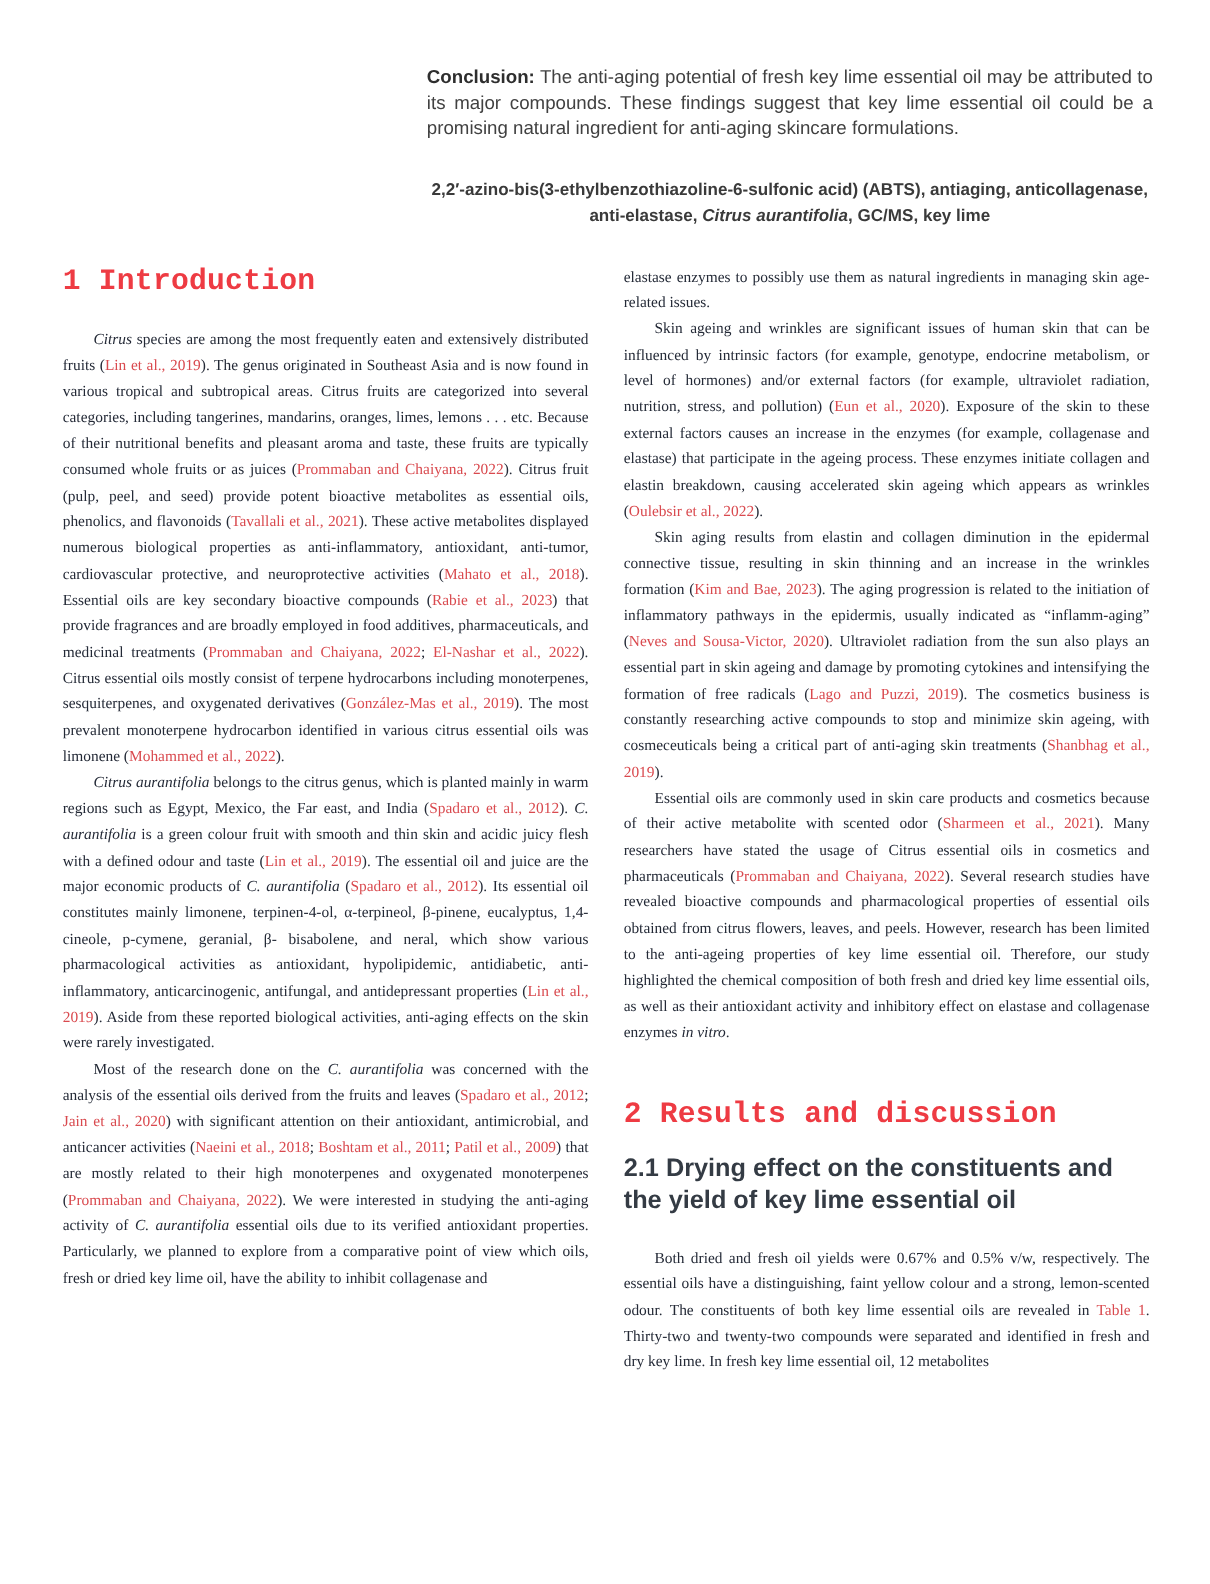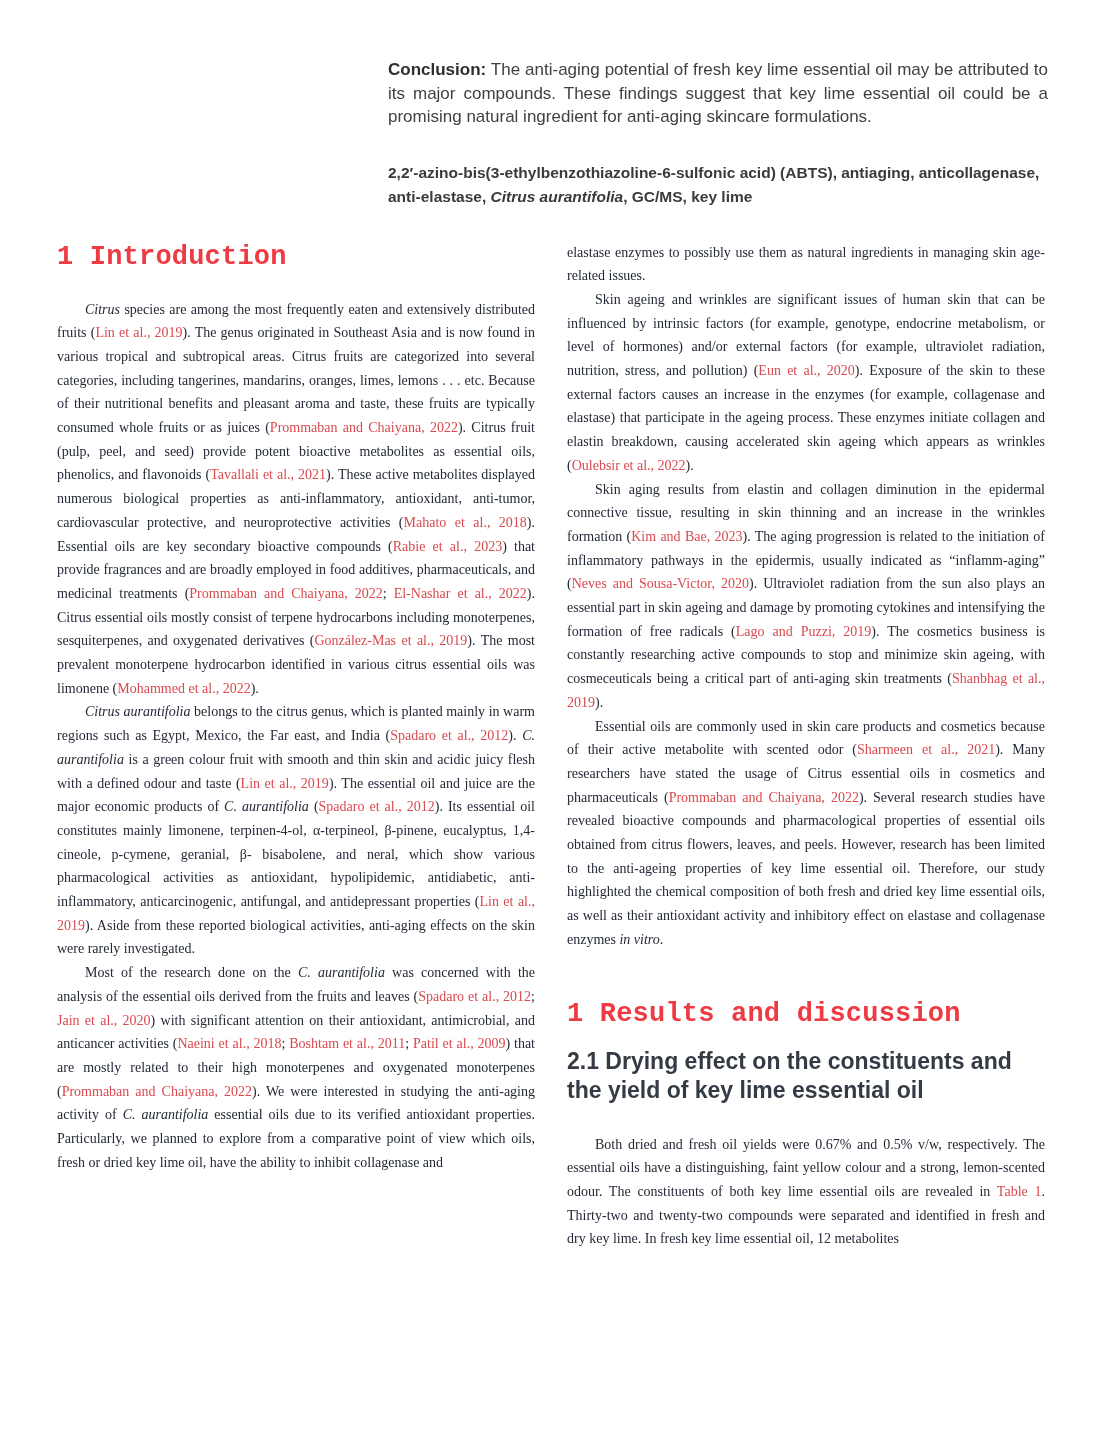--- a/index.html
+++ b/index.html
@@ -33,21 +33,21 @@
     letter-spacing: 0.7px;
     color: var(--kw-label, #a3a3a3);
     margin-bottom: 12px;
   }
   .kw-text {
     font-family: "Liberation Sans", sans-serif;
     font-size: 15.5px;
     font-weight: 700;
     line-height: 24px;
     color: #3a3a3a;
-    text-align: left;
+    text-align: center;
   }
   
   .columns {
     display: flex;
     gap: 32px;
     margin: 32px 0 0 57px;
   }
   .col { width: 478px; }
   h1.section-h {
     font-family: Liberation Mono, monospace;
@@ -95,19 +95,19 @@
       <p class="bp"><span class="it">Citrus</span><span> species are among the most frequently eaten and extensively distributed fruits (</span><span class="red">Lin et al., 2019</span><span>). The genus originated in Southeast Asia and is now found in various tropical and subtropical areas. Citrus fruits are categorized into several categories, including tangerines, mandarins, oranges, limes, lemons . . . etc. Because of their nutritional benefits and pleasant aroma and taste, these fruits are typically consumed whole fruits or as juices (</span><span class="red">Prommaban and Chaiyana, 2022</span><span>). Citrus fruit (pulp, peel, and seed) provide potent bioactive metabolites as essential oils, phenolics, and flavonoids (</span><span class="red">Tavallali et al., 2021</span><span>). These active metabolites displayed numerous biological properties as anti-inflammatory, antioxidant, anti-tumor, cardiovascular protective, and neuroprotective activities (</span><span class="red">Mahato et al., 2018</span><span>). Essential oils are key secondary bioactive compounds (</span><span class="red">Rabie et al., 2023</span><span>) that provide fragrances and are broadly employed in food additives, pharmaceuticals, and medicinal treatments (</span><span class="red">Prommaban and Chaiyana, 2022</span><span>; </span><span class="red">El-Nashar et al., 2022</span><span>). Citrus essential oils mostly consist of terpene hydrocarbons including monoterpenes, sesquiterpenes, and oxygenated derivatives (</span><span class="red">González-Mas et al., 2019</span><span>). The most prevalent monoterpene hydrocarbon identified in various citrus essential oils was limonene (</span><span class="red">Mohammed et al., 2022</span><span>).</span></p>
       <p class="bp"><span class="it">Citrus aurantifolia</span><span> belongs to the citrus genus, which is planted mainly in warm regions such as Egypt, Mexico, the Far east, and India (</span><span class="red">Spadaro et al., 2012</span><span>). </span><span class="it">C. aurantifolia</span><span> is a green colour fruit with smooth and thin skin and acidic juicy flesh with a defined odour and taste (</span><span class="red">Lin et al., 2019</span><span>). The essential oil and juice are the major economic products of </span><span class="it">C. aurantifolia</span><span> (</span><span class="red">Spadaro et al., 2012</span><span>). Its essential oil constitutes mainly limonene, terpinen-4-ol, α-terpineol, β-pinene, eucalyptus, 1,4-cineole, p-cymene, geranial, β- bisabolene, and neral, which show various pharmacological activities as antioxidant, hypolipidemic, antidiabetic, anti-inflammatory, anticarcinogenic, antifungal, and antidepressant properties (</span><span class="red">Lin et al., 2019</span><span>). Aside from these reported biological activities, anti-aging effects on the skin were rarely investigated.</span></p>
       <p class="bp"><span>Most of the research done on the </span><span class="it">C. aurantifolia</span><span> was concerned with the analysis of the essential oils derived from the fruits and leaves (</span><span class="red">Spadaro et al., 2012</span><span>; </span><span class="red">Jain et al., 2020</span><span>) with significant attention on their antioxidant, antimicrobial, and anticancer activities (</span><span class="red">Naeini et al., 2018</span><span>; </span><span class="red">Boshtam et al., 2011</span><span>; </span><span class="red">Patil et al., 2009</span><span>) that are mostly related to their high monoterpenes and oxygenated monoterpenes (</span><span class="red">Prommaban and Chaiyana, 2022</span><span>). We were interested in studying the anti-aging activity of </span><span class="it">C. aurantifolia</span><span> essential oils due to its verified antioxidant properties. Particularly, we planned to explore from a comparative point of view which oils, fresh or dried key lime oil, have the ability to inhibit collagenase and</span></p>
     </div>
 
     <div class="col">
       <p class="bp noind"><span>elastase enzymes to possibly use them as natural ingredients in managing skin age-related issues.</span></p>
       <p class="bp"><span>Skin ageing and wrinkles are significant issues of human skin that can be influenced by intrinsic factors (for example, genotype, endocrine metabolism, or level of hormones) and/or external factors (for example, ultraviolet radiation, nutrition, stress, and pollution) (</span><span class="red">Eun et al., 2020</span><span>). Exposure of the skin to these external factors causes an increase in the enzymes (for example, collagenase and elastase) that participate in the ageing process. These enzymes initiate collagen and elastin breakdown, causing accelerated skin ageing which appears as wrinkles (</span><span class="red">Oulebsir et al., 2022</span><span>).</span></p>
       <p class="bp"><span>Skin aging results from elastin and collagen diminution in the epidermal connective tissue, resulting in skin thinning and an increase in the wrinkles formation (</span><span class="red">Kim and Bae, 2023</span><span>). The aging progression is related to the initiation of inflammatory pathways in the epidermis, usually indicated as “inflamm-aging” (</span><span class="red">Neves and Sousa-Victor, 2020</span><span>). Ultraviolet radiation from the sun also plays an essential part in skin ageing and damage by promoting cytokines and intensifying the formation of free radicals (</span><span class="red">Lago and Puzzi, 2019</span><span>). The cosmetics business is constantly researching active compounds to stop and minimize skin ageing, with cosmeceuticals being a critical part of anti-aging skin treatments (</span><span class="red">Shanbhag et al., 2019</span><span>).</span></p>
       <p class="bp"><span>Essential oils are commonly used in skin care products and cosmetics because of their active metabolite with scented odor (</span><span class="red">Sharmeen et al., 2021</span><span>). Many researchers have stated the usage of Citrus essential oils in cosmetics and pharmaceuticals (</span><span class="red">Prommaban and Chaiyana, 2022</span><span>). Several research studies have revealed bioactive compounds and pharmacological properties of essential oils obtained from citrus flowers, leaves, and peels. However, research has been limited to the anti-ageing properties of key lime essential oil. Therefore, our study highlighted the chemical composition of both fresh and dried key lime essential oils, as well as their antioxidant activity and inhibitory effect on elastase and collagenase enzymes </span><span class="it">in vitro</span><span>.</span></p>
-      <h1 class="section-h results-h">1 Results and discussion</h1>
+      <h1 class="section-h results-h">2 Results and discussion</h1>
       <h2 class="sub-h">2.1 Drying effect on the constituents and the yield of key lime essential oil</h2>
       <p class="bp"><span>Both dried and fresh oil yields were 0.67% and 0.5% v/w, respectively. The essential oils have a distinguishing, faint yellow colour and a strong, lemon-scented odour. The constituents of both key lime essential oils are revealed in </span><span class="red">Table 1</span><span>. Thirty-two and twenty-two compounds were separated and identified in fresh and dry key lime. In fresh key lime essential oil, 12 metabolites</span></p>
     </div>
 
   </section>
 </div>
 
 </body></html>

